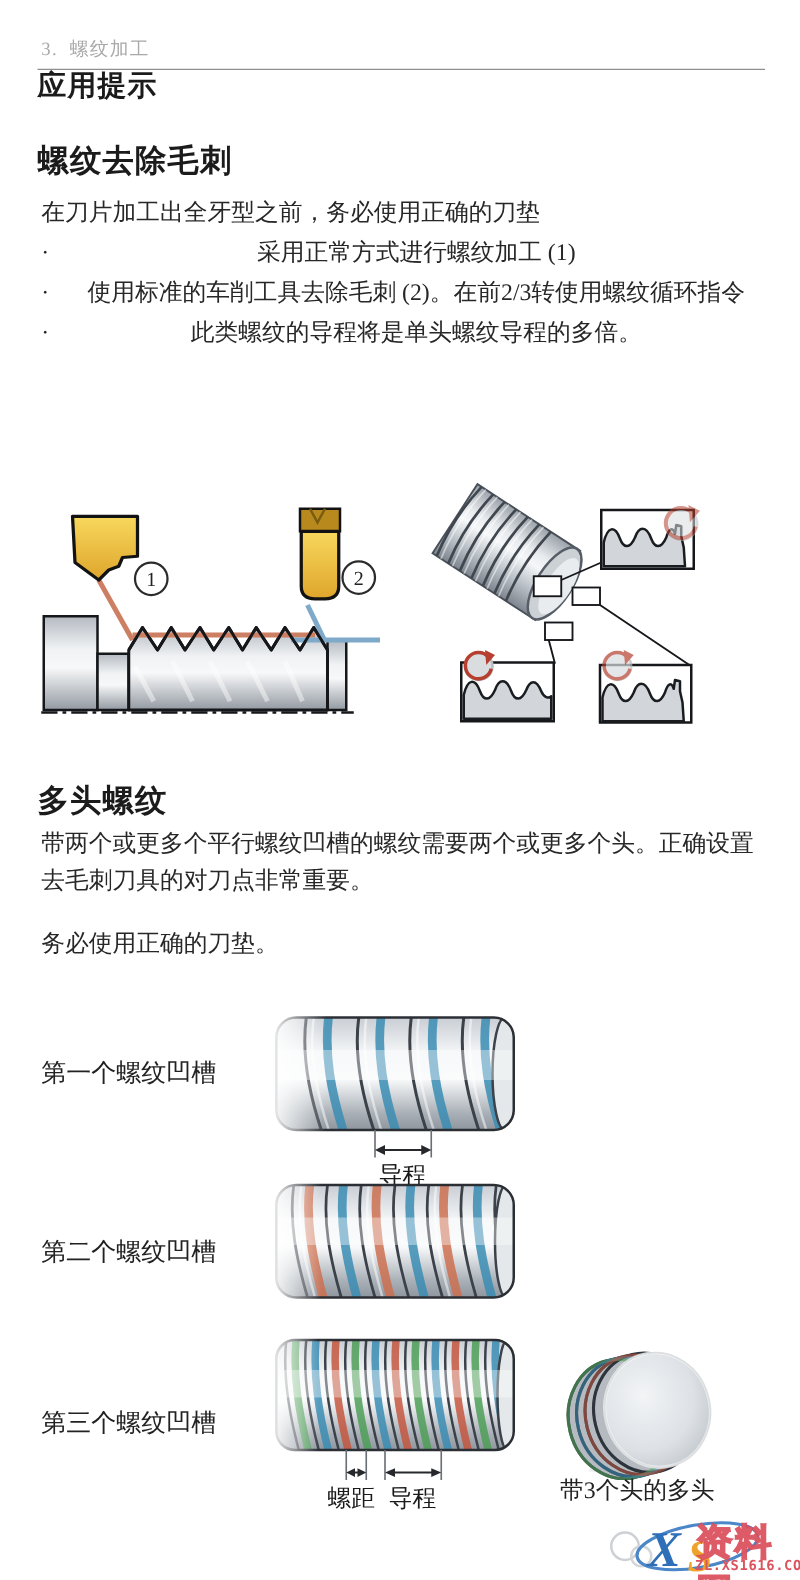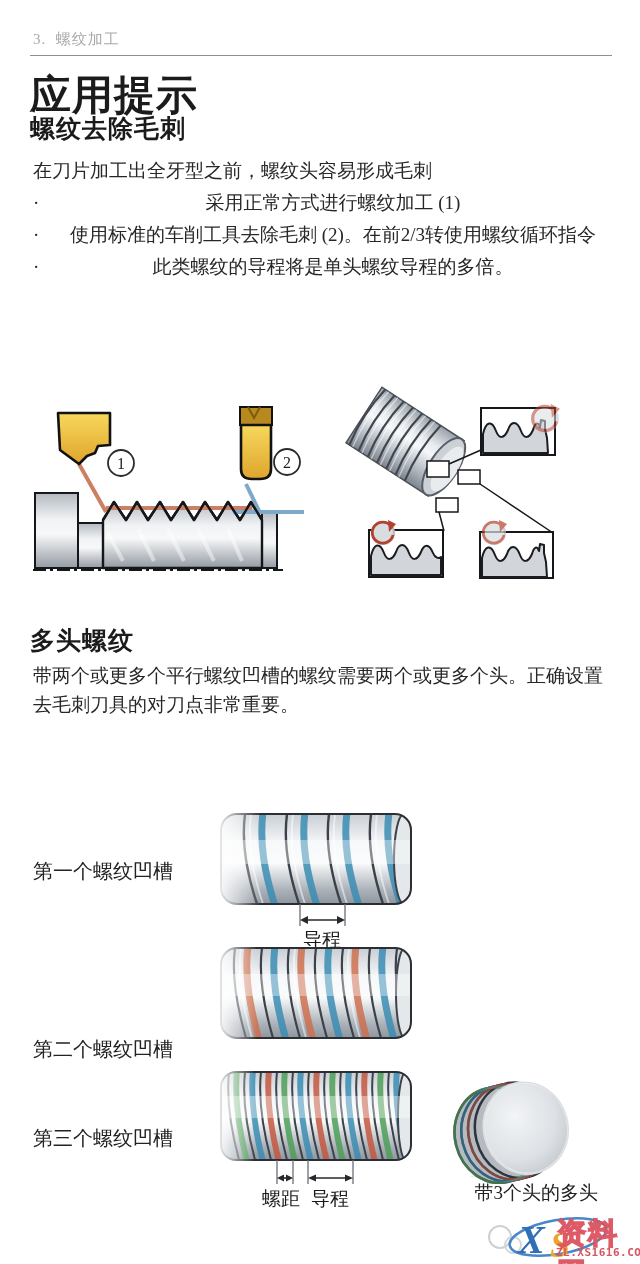--- a/index.html
+++ b/index.html
@@ -2,55 +2,55 @@
 <html><head>
 <meta charset="utf-8">
 <style>
   html,body{margin:0;padding:0;}
   body{width:640px;height:1264px;position:relative;background:#ffffff;overflow:hidden;
        font-family:"Liberation Serif",serif;color:#262626;}
   .abs{position:absolute;}
   .breadcrumb{left:33px;top:30px;font-size:15px;color:#a9a9a9;letter-spacing:1px;white-space:pre;
               font-family:"Liberation Serif",serif;}
   .rule{left:30px;top:55px;width:582px;height:1px;background:#8f8f8f;}
-  .h1{left:30px;top:68px;font-size:41px;font-weight:700;color:#1b1b1b;
+  .h1{left:30px;top:53px;font-size:23px;font-weight:700;color:#1b1b1b;
       font-family:"DejaVu Sans",sans-serif;letter-spacing:1px;}
   .h2{font-size:25px;font-weight:700;color:#1b1b1b;font-family:Liberation Mono, monospace;letter-spacing:1px;}
   .h2.deburr{left:30px;top:112px;}
   .h2.multi{left:30px;top:624px;}
   .bodytext{font-size:19px;line-height:29px;color:#272727;}
   .introblock{left:33px;top:156px;width:578px;}
   .bullet{display:flex;margin-top:3px;}
   .bullet .dot{width:22px;flex:none;}
   .bullet .btxt{flex:1;text-align:center;}
   .multibody{left:33px;top:661px;width:578px;}
   .multinote{left:33px;top:741px;width:578px;}
   .rowlabel{font-size:20px;color:#222;left:33px;}
-  .rl1{top:845px;margin-top:13px;} .rl2{top:988px;margin-top:48px;} .rl3{top:1105px;margin-top:20px;}
+  .rl1{top:845px;} .rl2{top:988px;} .rl3{top:1105px;margin-top:20px;}
   .figsvg{display:block;}
-  .endcap{left:448px;top:1180px;width:150px;text-align:right;font-size:19px;line-height:25px;color:#222;}
+  .endcap{left:448px;top:1180px;width:150px;text-align:left;font-size:19px;line-height:25px;color:#222;}
   .wm-name{left:557px;top:1214px;font-size:29px;font-weight:900;letter-spacing:2px;
            font-family:"DejaVu Sans",sans-serif;color:rgba(255,235,236,0.8);
            -webkit-text-stroke:1.5px rgba(217,74,88,0.9);}
   .wm-url{left:556px;top:1246px;font-size:11px;font-weight:700;color:#d9545e;
           font-family:"DejaVu Sans Mono",monospace;letter-spacing:0.5px;}
   svg text{font-family:"Liberation Serif",serif;}
 </style>
 </head>
 <body>
 
 <div class="abs" style="left:0;top:0;width:628px;height:1264px;">
 
   <div class="abs breadcrumb">3.  螺纹加工</div>
   <div class="abs rule"></div>
   <div class="abs h1">应用提示</div>
   <div class="abs h2 deburr">螺纹去除毛刺</div>
 
   <div class="abs introblock bodytext">
-    <div>在刀片加工出全牙型之前，螺纹头容易形成毛刺</div>
+    <div>在刀片加工出全牙型之前，务必使用正确的刀垫</div>
     <div class="bullet">
       <span class="dot">·</span>
       <span class="btxt">采用正常方式进行螺纹加工 (1)</span>
     </div>
     <div class="bullet">
       <span class="dot">·</span>
       <span class="btxt">使用标准的车削工具去除毛刺 (2)。在前2/3转使用螺纹循环指令</span>
     </div>
     <div class="bullet">
       <span class="dot">·</span>
@@ -144,20 +144,21 @@
         <use href="#f1-waveB" transform="translate(452,149)"></use>
       </g>
       <use href="#f1-rot" transform="translate(517,36) scale(1.15)" opacity="0.55"></use>
       <use href="#f1-rot" transform="translate(355,150)"></use>
       <use href="#f1-rot" transform="translate(466,150)" opacity="0.7"></use>
     </g>
   </svg>
 
   <div class="abs h2 multi">多头螺纹</div>
   <div class="abs multibody bodytext">带两个或更多个平行螺纹凹槽的螺纹需要两个或更多个头。正确设置去毛刺刀具的对刀点非常重要。</div>
+  <div class="abs multinote bodytext">务必使用正确的刀垫。</div>
 
   <div class="abs rowlabel rl1">第一个螺纹凹槽</div>
   <div class="abs rowlabel rl2">第二个螺纹凹槽</div>
   <div class="abs rowlabel rl3">第三个螺纹凹槽</div>
 
   <svg class="abs figsvg" style="left:215px;top:810px;" width="200" height="142" viewBox="0 0 200 142">
     <defs>
       <linearGradient id="r1-metal" x1="0" y1="0" x2="0" y2="1">
         <stop offset="0" stop-color="#c9ced4"></stop>
           <stop offset="0.3" stop-color="#f2f4f6"></stop>

